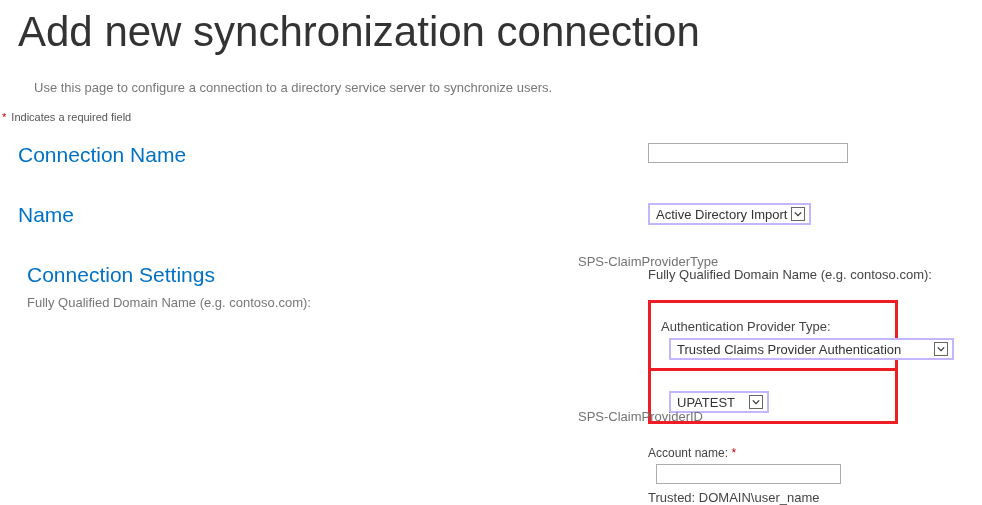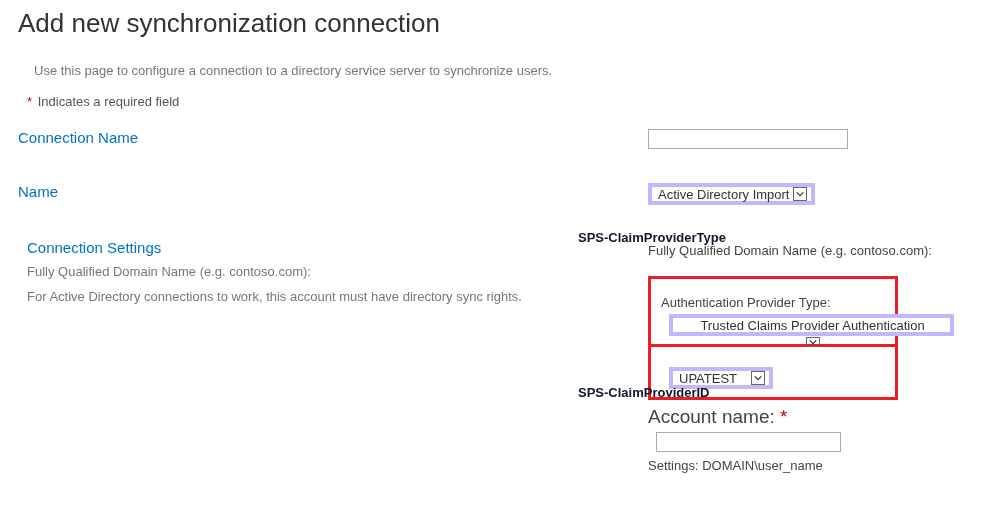--- a/index.html
+++ b/index.html
@@ -6,45 +6,45 @@
     body {
       font-family: "Segoe UI Light", "Segoe UI", Arial, sans-serif;
       color: #333;
       background: #fff;
       width: 982px;
       height: 505px;
       overflow: hidden;
       padding: 0;
     }
     .page-title {
-      font-size: 26px;
+      font-size: 42px;
       font-weight: 300;
       color: #333;
       padding: 8px 0 0 18px;
     }
     .page-desc {
       font-size: 13px;
       color: #777;
       padding: 24px 0 0 34px;
     }
     .required-note {
-      font-size: 13px;
+      font-size: 11px;
       color: #555;
-      padding: 16px 0 0 27px;
+      padding: 16px 0 0 2px;
     }
     .required-note .asterisk { color: #c00; margin-right: 2px; }
     .form-grid {
       display: grid;
       grid-template-columns: 630px 1fr;
       column-gap: 0;
       padding: 6px 0 0 18px;
     }
     .section-heading {
       color: #0072c6;
-      font-size: 15px;
+      font-size: 21px;
       font-weight: 400;
       padding: 14px 0 2px 0;
       font-family: "Segoe UI", Arial, sans-serif;
     }
     .section-desc {
       font-size: 13px;
       color: #777;
       padding: 6px 0 4px 0;
     }
     .right-col {
@@ -58,21 +58,21 @@
     }
     .text-input {
       width: 200px;
       height: 20px;
       border: 1px solid #ababab;
       font-size: 13px;
       padding: 1px 4px;
       font-family: "Segoe UI", Arial, sans-serif;
     }
     .select-box {
-      border: 4px solid #c4b5fd;
+      border: 2px solid #c4b5fd;
       background: #fff;
       font-size: 13px;
       height: 22px;
       display: inline-flex;
       align-items: center;
       padding: 0 4px 0 6px;
       gap: 4px;
       font-family: "Segoe UI", Arial, sans-serif;
     }
     .select-box .chev {
@@ -90,45 +90,45 @@
     .red-box {
       border: 3px solid #ee1c25;
       padding: 16px 10px 8px 10px;
       margin-top: 6px;
       width: 250px;
     }
     .red-box .field-label { margin-top: 0; }
     .red-box .select-box { margin-top: 4px; }
     .annotation {
       position: absolute;
-      color: #0f172a;
-      font-weight: 700;
+      color: #737373;
+      font-weight: 400;
       font-size: 13px;
       font-family: "Segoe UI", Arial, sans-serif;
     }
     .annot-type {
       top: 25px;
       left: -70px;
     }
     .annot-id {
       top: 180px;
       left: -70px;
     }
-    .account-row { font-size: 19px; color: #444; margin-top: 6px; }
+    .account-row { font-size: 12px; color: #444; margin-top: 22px; }
     .account-row .asterisk { color: #c00; }
     .account-input {
       width: 185px;
       height: 20px;
       border: 1px solid #ababab;
       margin-top: 4px;
       margin-left: 8px;
     }
     .example { font-size: 13px; color: #444; margin-top: 6px; }
     .left-settings { padding-right: 10px; }
-    .auth-select-wide .select-box { width: 285px; justify-content: space-between; flex-direction: column; }
+    .auth-select-wide .select-box { width: 285px; justify-content: space-between; }
     .auth-select-narrow .select-box { justify-content: space-between; gap: 14px; }
   </style>
 </head>
 <body>
 
 <h1 class="page-title">Add new synchronization connection</h1>
 
 <div class="page-desc">Use this page to configure a connection to a directory service server to synchronize users.</div>
 
 <div class="required-note">
@@ -151,21 +151,20 @@
         <svg viewBox="0 0 10 10">
             <path d="M1 3 L5 7 L9 3" fill="none" stroke="#333" stroke-width="1.5"></path>
           </svg>
       </span>
     </div>
   </div>
 
   <div class="left-settings" style="padding-top:34px;margin-left:9px;">
     <div class="section-heading" style="padding-top:0;">Connection Settings</div>
     <div class="section-desc">Fully Qualified Domain Name (e.g. contoso.com):</div>
-    <div class="section-desc">For Active Directory connections to work, this account must have directory sync rights.</div>
   </div>
   <div class="right-settings" style="padding-top:38px;">
     <div class="fqdn-label">Fully Qualified Domain Name (e.g. contoso.com):</div>
 
     <div class="annotation annot-type">SPS-ClaimProviderType</div>
 
     <input type="text" class="text-input" style="width: 185px; margin-left: 8px; margin-top: 4px; visibility: hidden;">
 
     <div class="red-box" style="margin-top:-6px;">
       <div class="field-label">Authentication Provider Type:</div>
@@ -194,16 +193,16 @@
       </div>
     </div>
 
     <div class="annotation annot-id">SPS-ClaimProviderID</div>
 
     <div class="account-row">
       <span>Account name:</span>
       <span class="asterisk">*</span>
     </div>
     <input type="text" class="account-input" style="">
-    <div class="example">Settings: DOMAIN\user_name</div>
+    <div class="example">Trusted: DOMAIN\user_name</div>
   </div>
 
 </div>
 
 </body></html>

